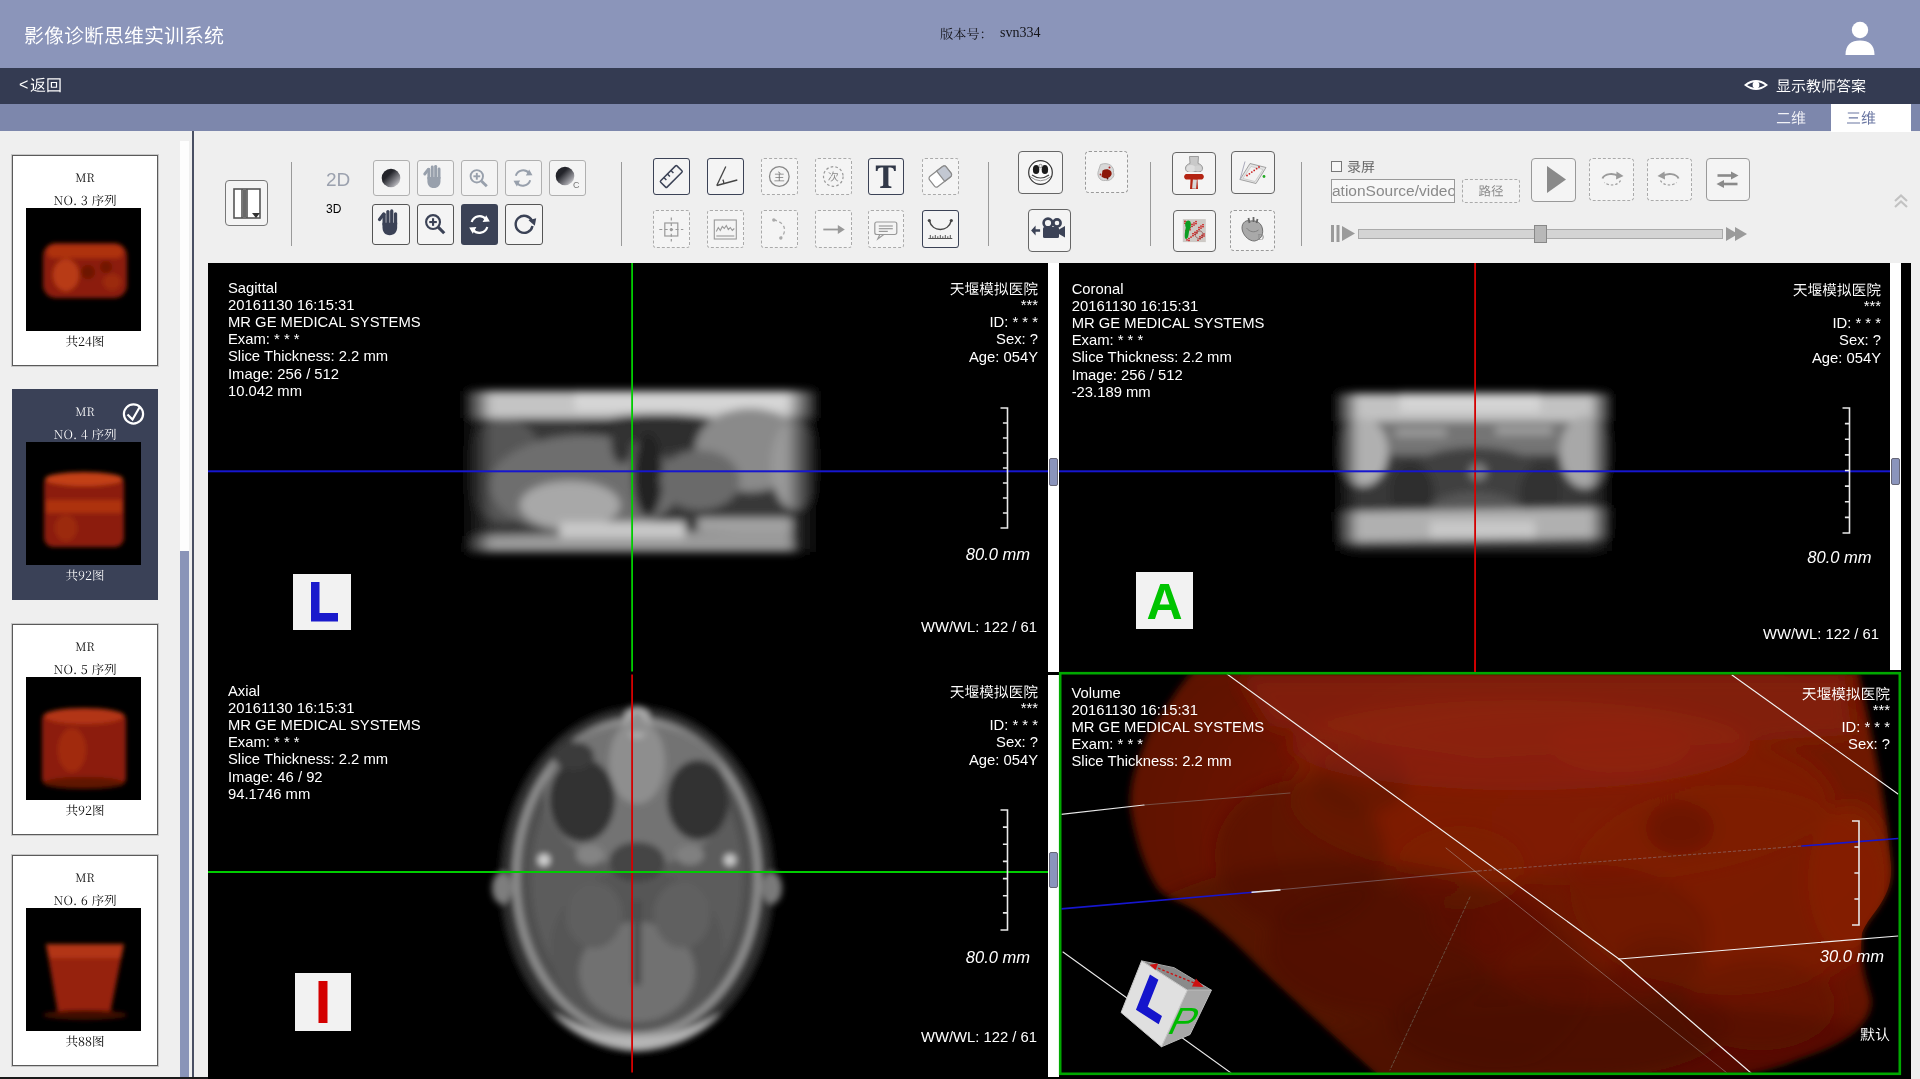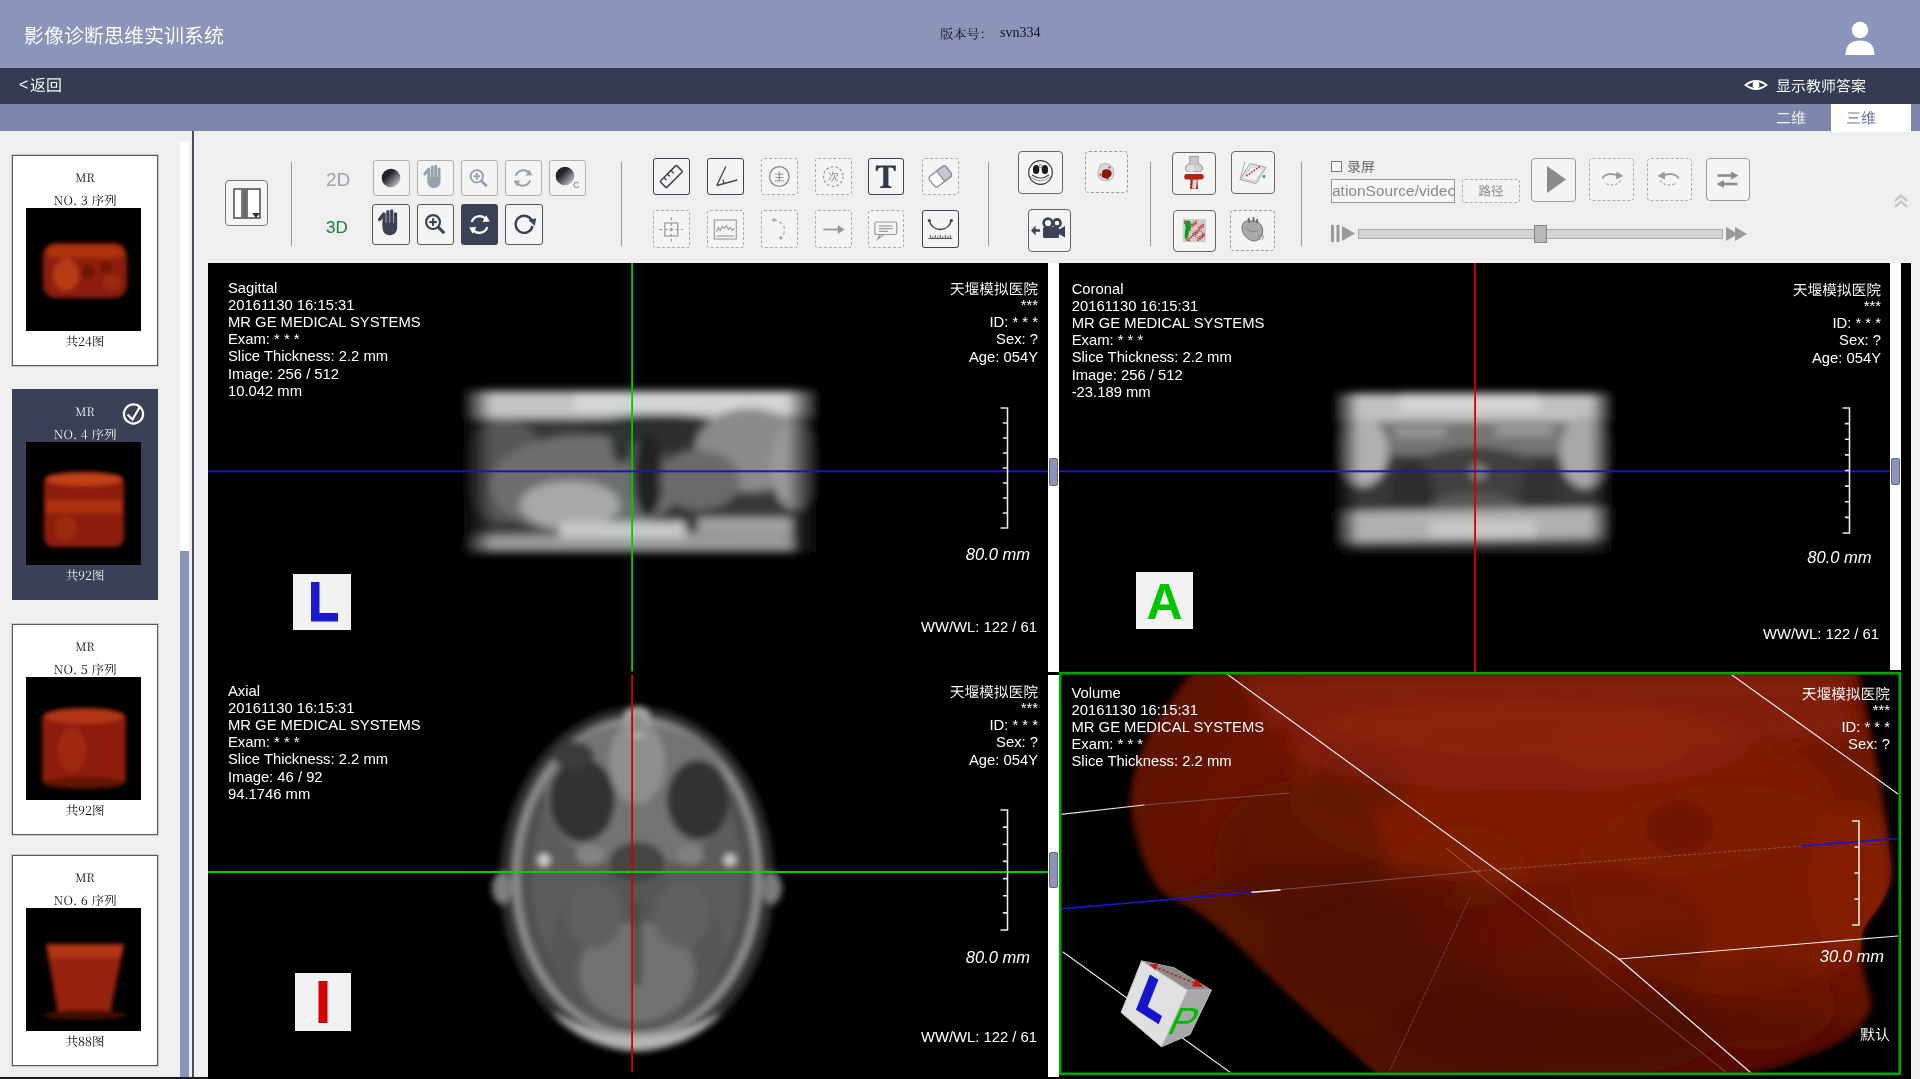--- a/index.html
+++ b/index.html
@@ -23,21 +23,21 @@
 <div class="ab" style="left:26px;top:677px;width:115px;height:123px;background:#000"></div>
 <div class="ab" style="left:12px;top:855px;width:146px;height:211px;background:#fff;border:1.6px solid #5a5a5a;outline:1px solid #c9c9c9"></div>
 <div class="ab" style="left:26px;top:908px;width:115px;height:123px;background:#000"></div>
 <div class="ab" style="left:225px;top:180px;width:43px;height:46px;background:#f4f4f4;border:1.6px solid #777;border-radius:4px;"></div>
 <div class="ab" style="left:291px;top:162px;width:1px;height:84px;background:#9a9a9a"></div>
 <div class="ab" style="left:621px;top:162px;width:1px;height:84px;background:#9a9a9a"></div>
 <div class="ab" style="left:988px;top:162px;width:1px;height:84px;background:#9a9a9a"></div>
 <div class="ab" style="left:1150px;top:162px;width:1px;height:84px;background:#9a9a9a"></div>
 <div class="ab" style="left:1301px;top:162px;width:1px;height:84px;background:#9a9a9a"></div>
 <div class="ab" style="left:326px;top:169px;font-size:19px;color:#9ba1ae">2D</div>
-<div class="ab" style="left:326px;top:218px;font-size:17px;color:#15803d">3D</div>
+<div class="ab" style="left:326px;top:202px;font-size:12px;color:#000000">3D</div>
 <div class="ab" style="left:373px;top:160px;width:37px;height:36px;background:#f4f4f4;border:1px solid #b0b0b0;border-radius:3px;"></div>
 <div class="ab" style="left:416.5px;top:160px;width:37px;height:36px;background:#f4f4f4;border:1px solid #b0b0b0;border-radius:3px;"></div>
 <div class="ab" style="left:460.5px;top:160px;width:37px;height:36px;background:#f4f4f4;border:1px solid #b0b0b0;border-radius:3px;"></div>
 <div class="ab" style="left:504.5px;top:160px;width:37px;height:36px;background:#f4f4f4;border:1px solid #b0b0b0;border-radius:3px;"></div>
 <div class="ab" style="left:548.5px;top:160px;width:37px;height:36px;background:#f4f4f4;border:1px solid #b0b0b0;border-radius:3px;"></div>
 <div class="ab" style="left:372px;top:204px;width:38px;height:41px;background:#f4f4f4;border:1.4px solid #555;border-radius:3px;"></div>
 <div class="ab" style="left:417px;top:204px;width:37px;height:41px;background:#f4f4f4;border:1.4px solid #555;border-radius:3px;"></div>
 <div class="ab" style="left:461px;top:204px;width:37px;height:41px;background:#3B4256;border-radius:3px"></div>
 <div class="ab" style="left:505px;top:204px;width:38px;height:41px;background:#f4f4f4;border:1.4px solid #555;border-radius:3px;"></div>
 <div class="ab" style="left:653px;top:158px;width:36.6px;height:36.6px;background:#f4f4f4;border:1px dashed #aaa;border-radius:3px;"></div>

